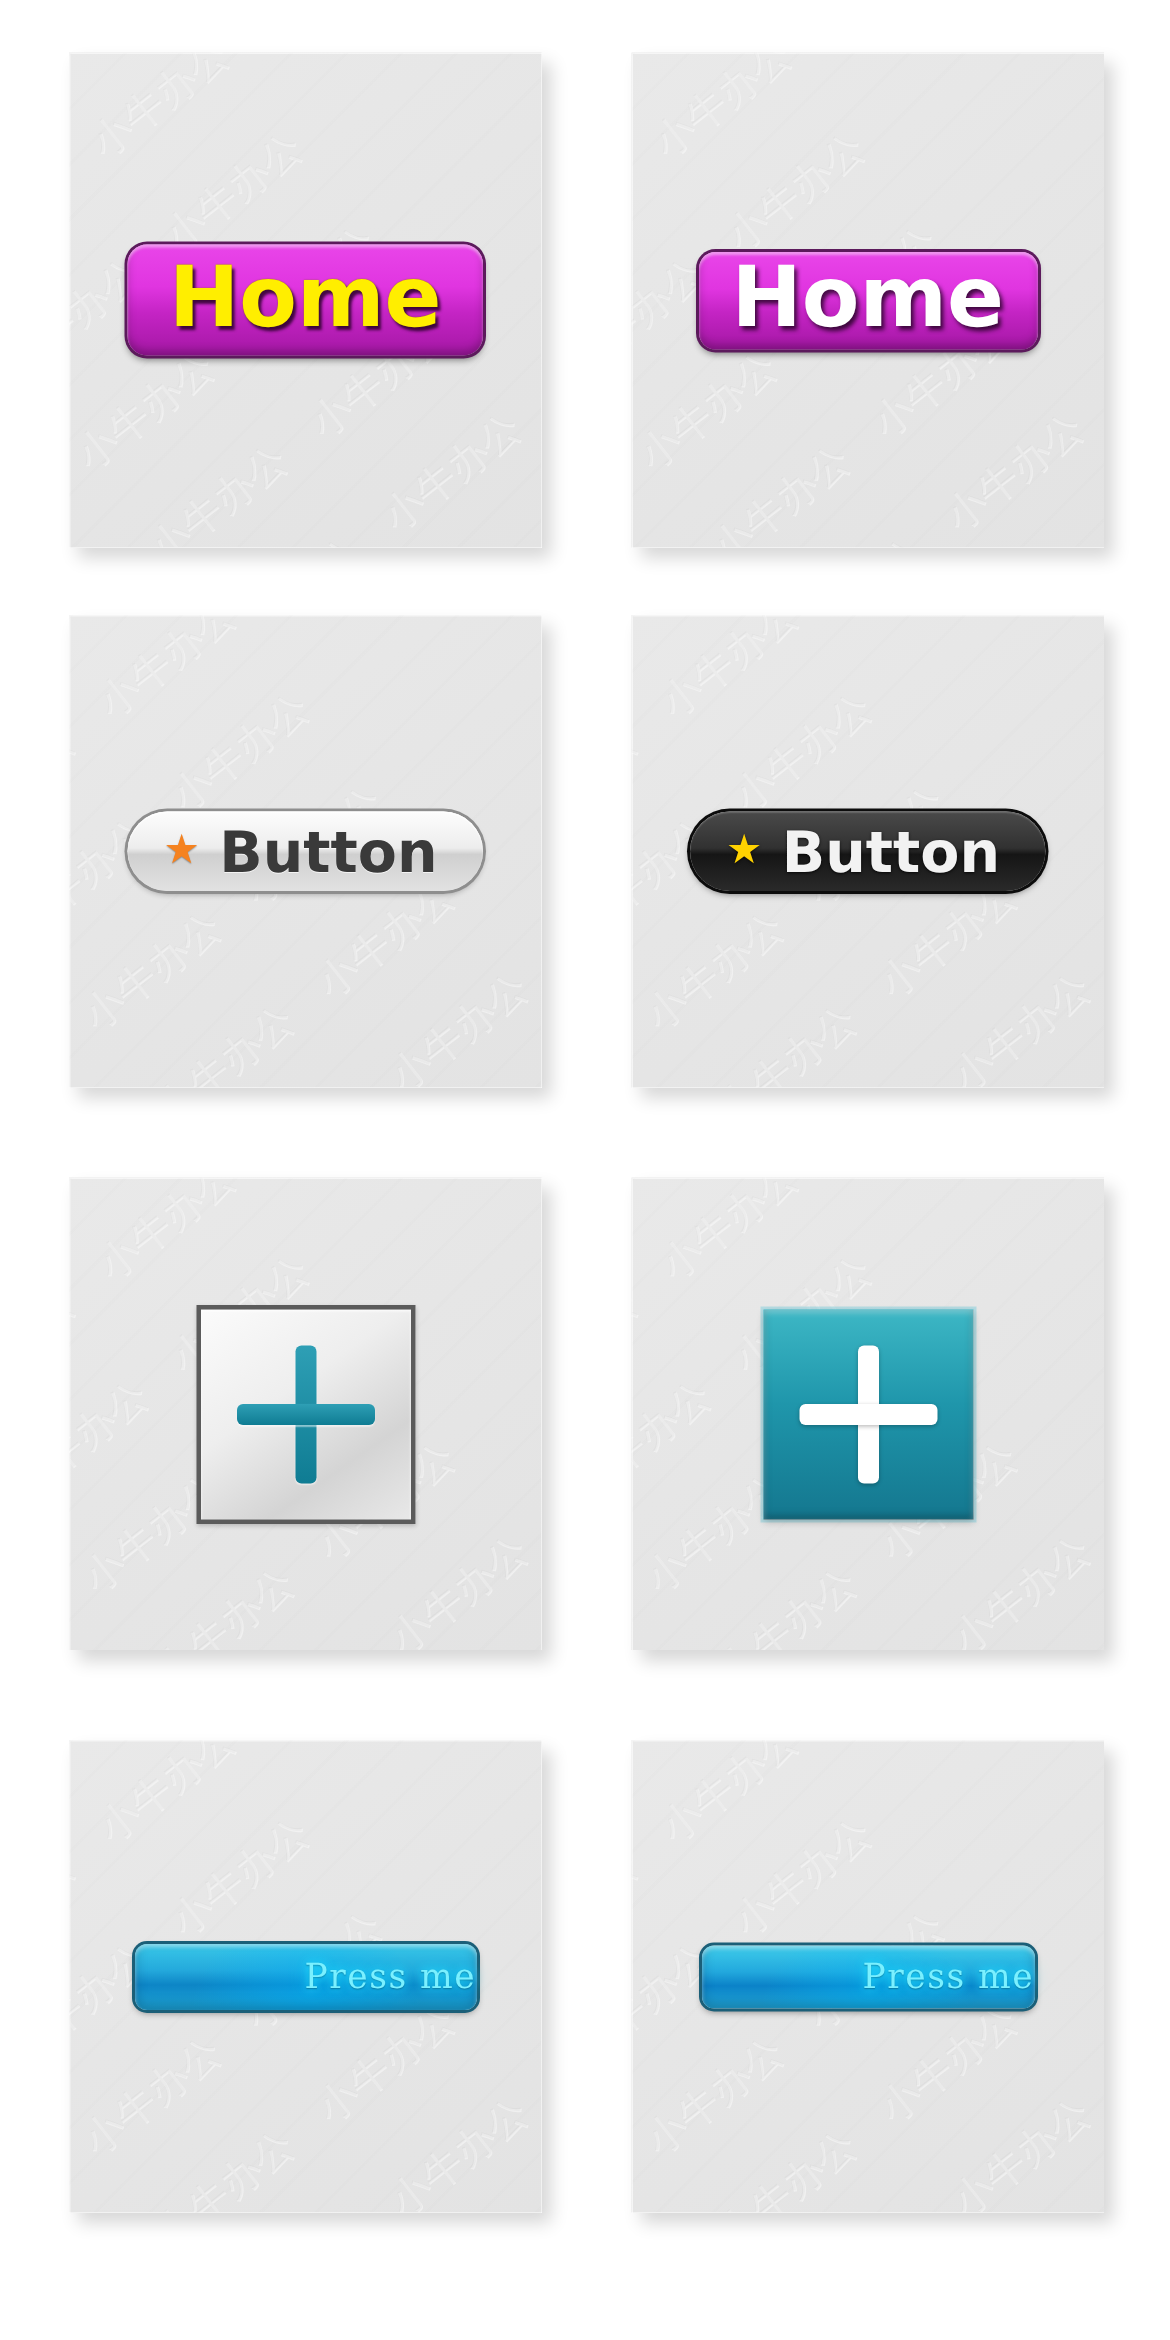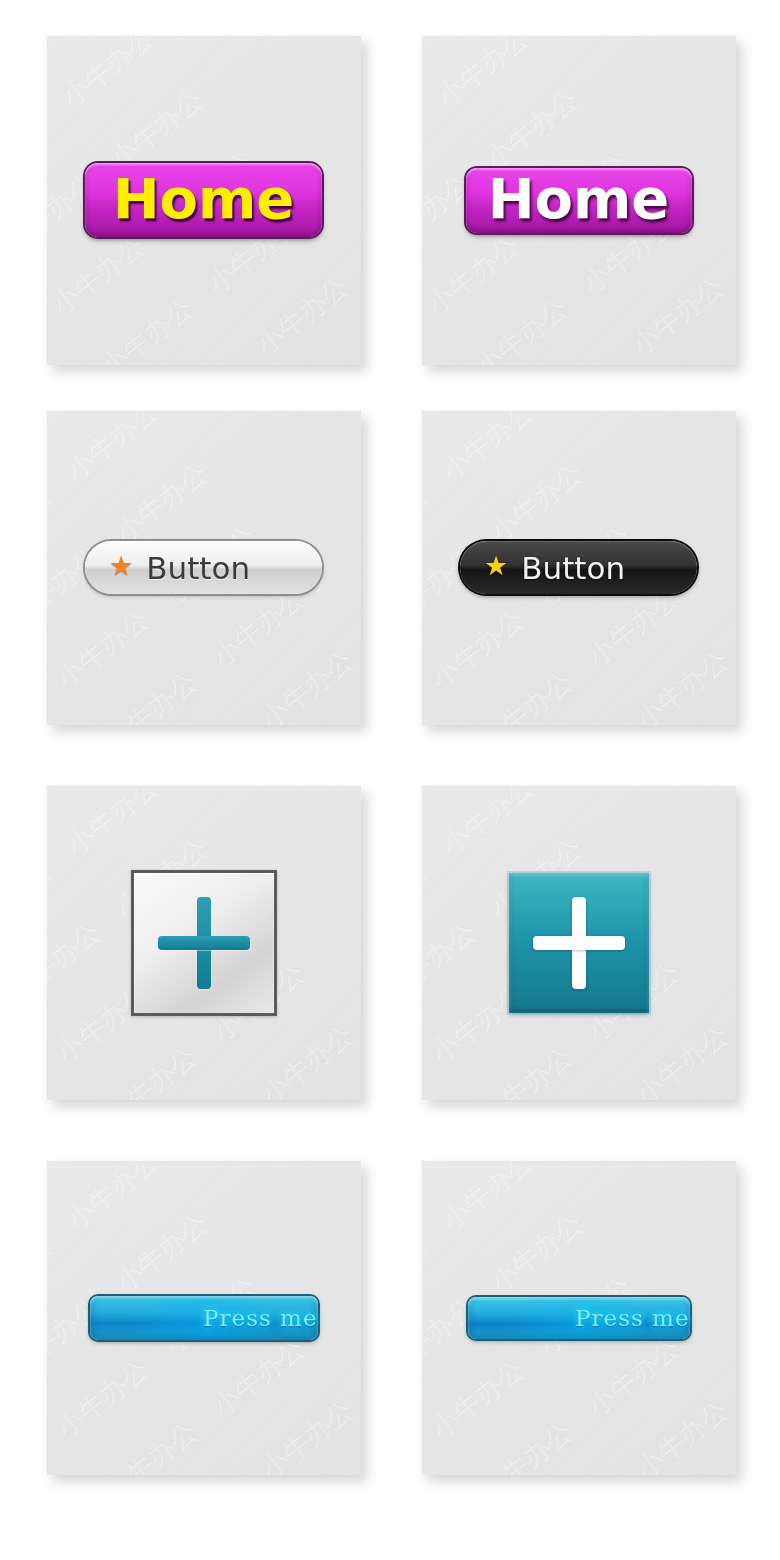--- a/index.html
+++ b/index.html
@@ -115,21 +115,21 @@
   }
   .star{
     font-size:27px;line-height:1;
     margin-right:13px;
     display:inline-block;
     position:relative;top:-1px;
   }
   .star.orange{color:#f5821f;text-shadow:0 1px 1px rgba(0,0,0,.35);}
   .star.gold{color:#ffd200;text-shadow:0 1px 2px rgba(0,0,0,.6);}
   .pill-label{
-    font-size:31px;font-weight:normal;
+    font-size:38px;font-weight:bold;
     font-family:"DejaVu Sans", sans-serif;
   }
   .pill-label.dark-text{color:#3a3a3a;text-shadow:0 1px 0 rgba(255,255,255,.7);}
   .pill-label.light-text{color:#f2f2f2;text-shadow:0 1px 2px rgba(0,0,0,.8);}
 
   
   .plus-sq{
     width:140px;height:140px;
     display:flex;align-items:center;justify-content:center;
     position:relative;

